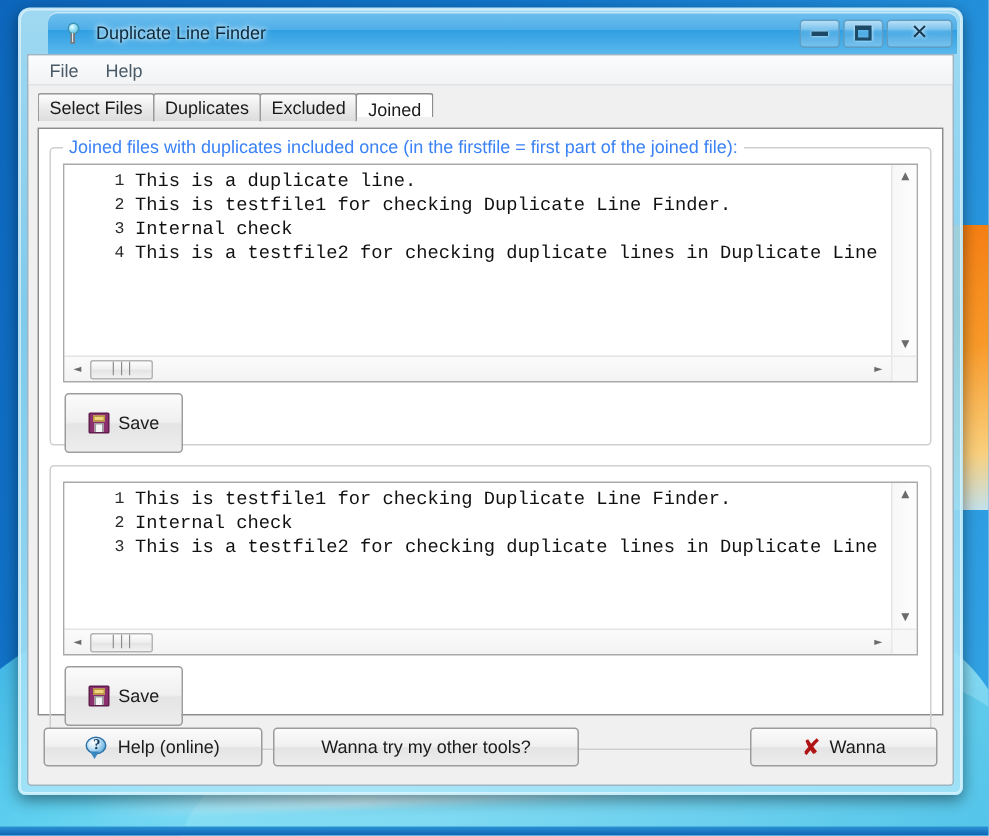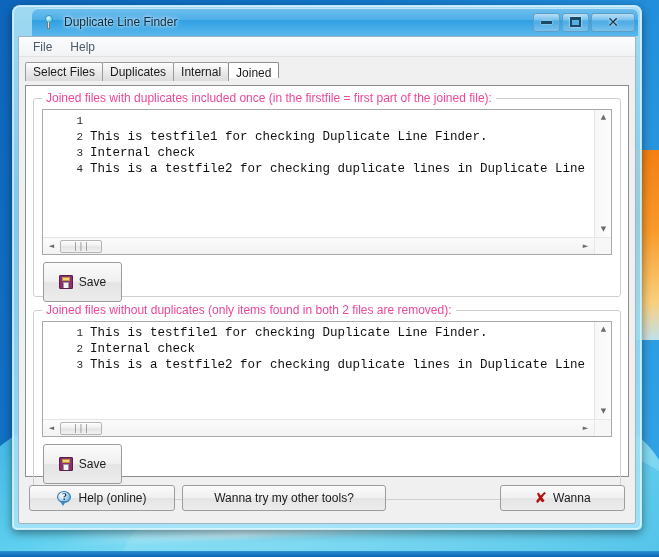--- a/index.html
+++ b/index.html
@@ -271,21 +271,21 @@
   }
   .groupbox.gb1 { top: 12px; height: 199px; }
   .groupbox.gb2 { top: 224px; height: 190px; }
   .gb-title {
     position: absolute;
     top: -8px;
     left: 8px;
     background: #ffffff;
     padding: 0 4px;
     font-size: 12px;
-    color: #ec4899;
+    color: #3b82f6;
     white-space: nowrap;
   }
 
   
   .editor {
     position: absolute;
     left: 8px;
     right: 8px;
     top: 10px;
     border: 1px solid #a9a9a9;
@@ -549,34 +549,35 @@
   <div id="client">
 
     <div id="menubar">
       <div class="menu-item">File</div>
       <div class="menu-item">Help</div>
     </div>
 
     <div id="tabstrip">
       <div class="tab">Select Files</div>
       <div class="tab">Duplicates</div>
-      <div class="tab">Internal</div>
+      <div class="tab">Excluded</div>
       <div class="tab active">Joined</div>
     </div>
 
     <div id="tabpage">
 
       <div class="groupbox gb1">
         <div class="gb-title">Joined files with duplicates included once (in the firstfile = first part of the joined file):</div>
 
         <div class="editor">
           <div class="editor-body">
             <div class="editor-lines">
               <div class="gutter-line">
                 <span class="ln">1</span>
+                <span class="ltxt">This is a duplicate line.</span>
               </div>
               <div class="gutter-line">
                 <span class="ln">2</span>
                 <span class="ltxt">This is testfile1 for checking Duplicate Line Finder.</span>
               </div>
               <div class="gutter-line">
                 <span class="ln">3</span>
                 <span class="ltxt">Internal check</span>
               </div>
               <div class="gutter-line">
@@ -605,21 +606,20 @@
         <div class="btn btn-save">
           <span class="floppy">
             <span class="label"></span>
             <span class="shutter"></span>
           </span>
           <span>Save</span>
         </div>
       </div>
 
       <div class="groupbox gb2">
-        <div class="gb-title">Joined files without duplicates (only items found in both 2 files are removed):</div>
 
         <div class="editor">
           <div class="editor-body">
             <div class="editor-lines">
               <div class="gutter-line">
                 <span class="ln">1</span>
                 <span class="ltxt">This is testfile1 for checking Duplicate Line Finder.</span>
               </div>
               <div class="gutter-line">
                 <span class="ln">2</span>

